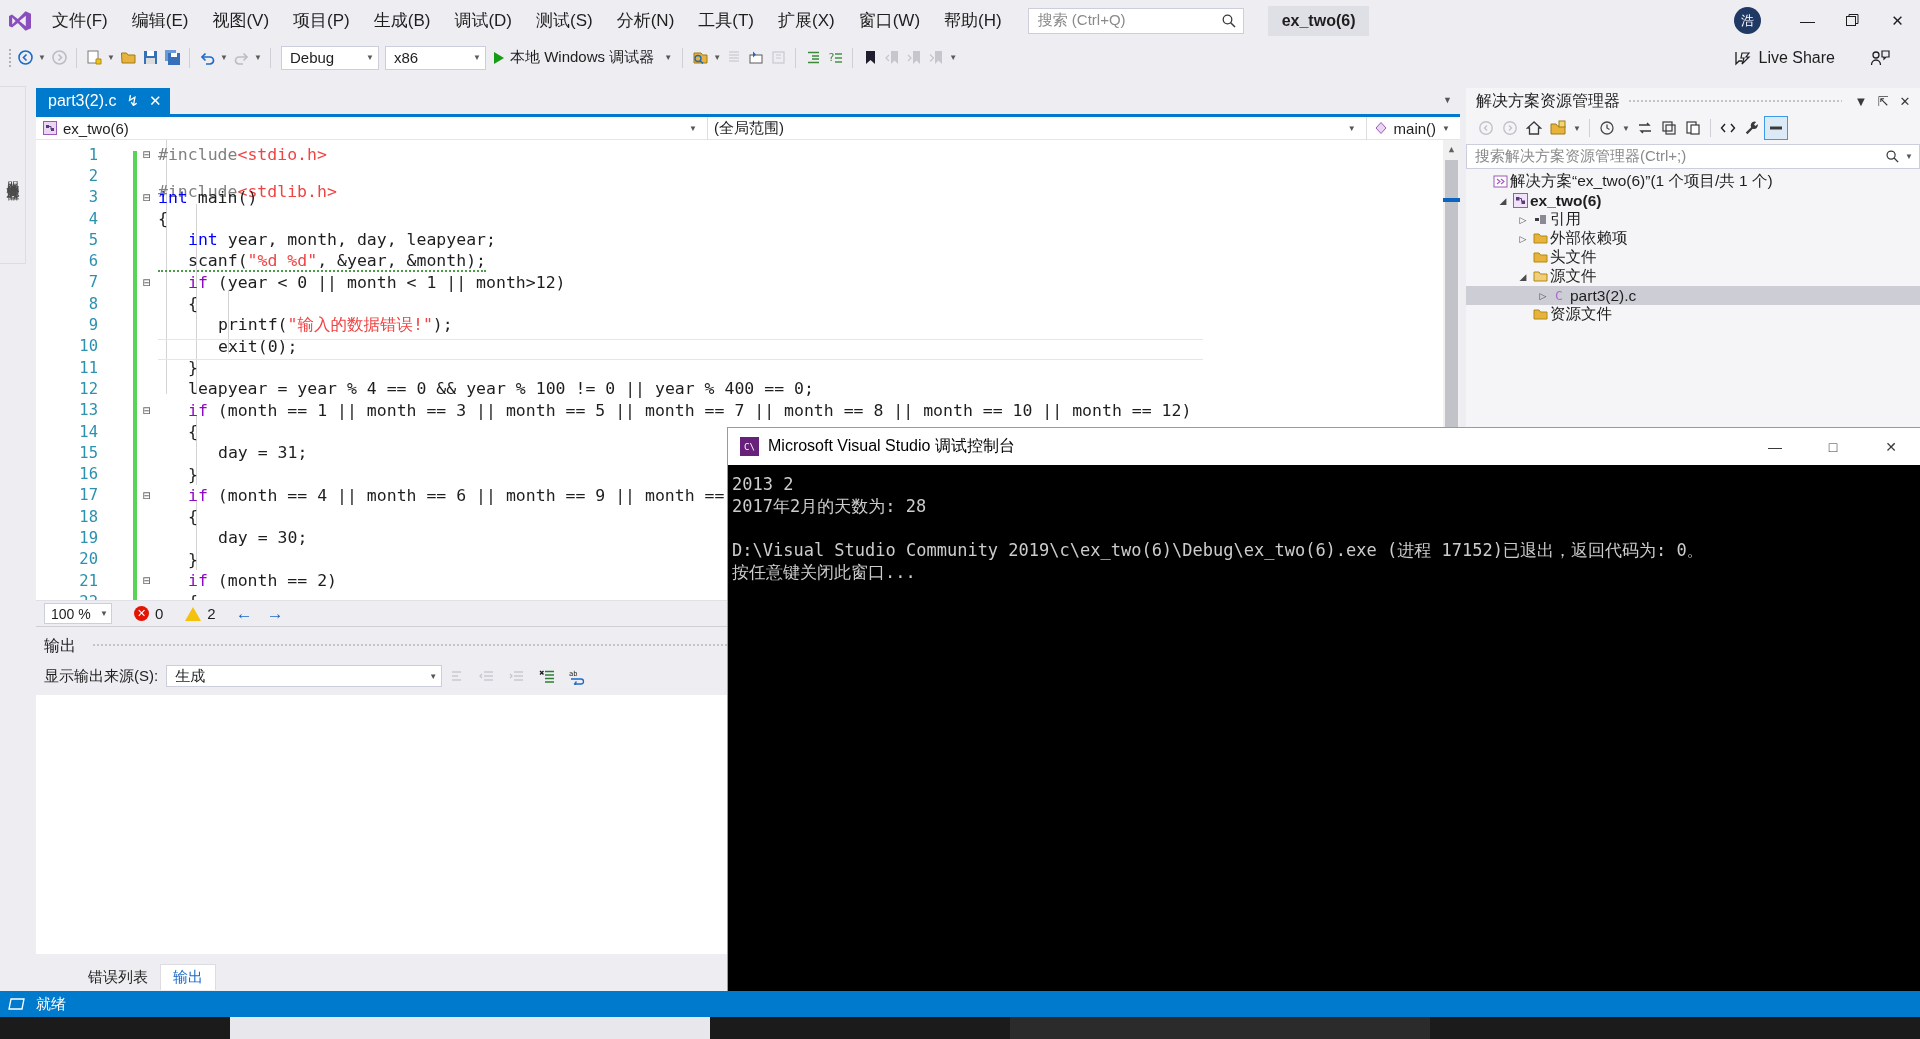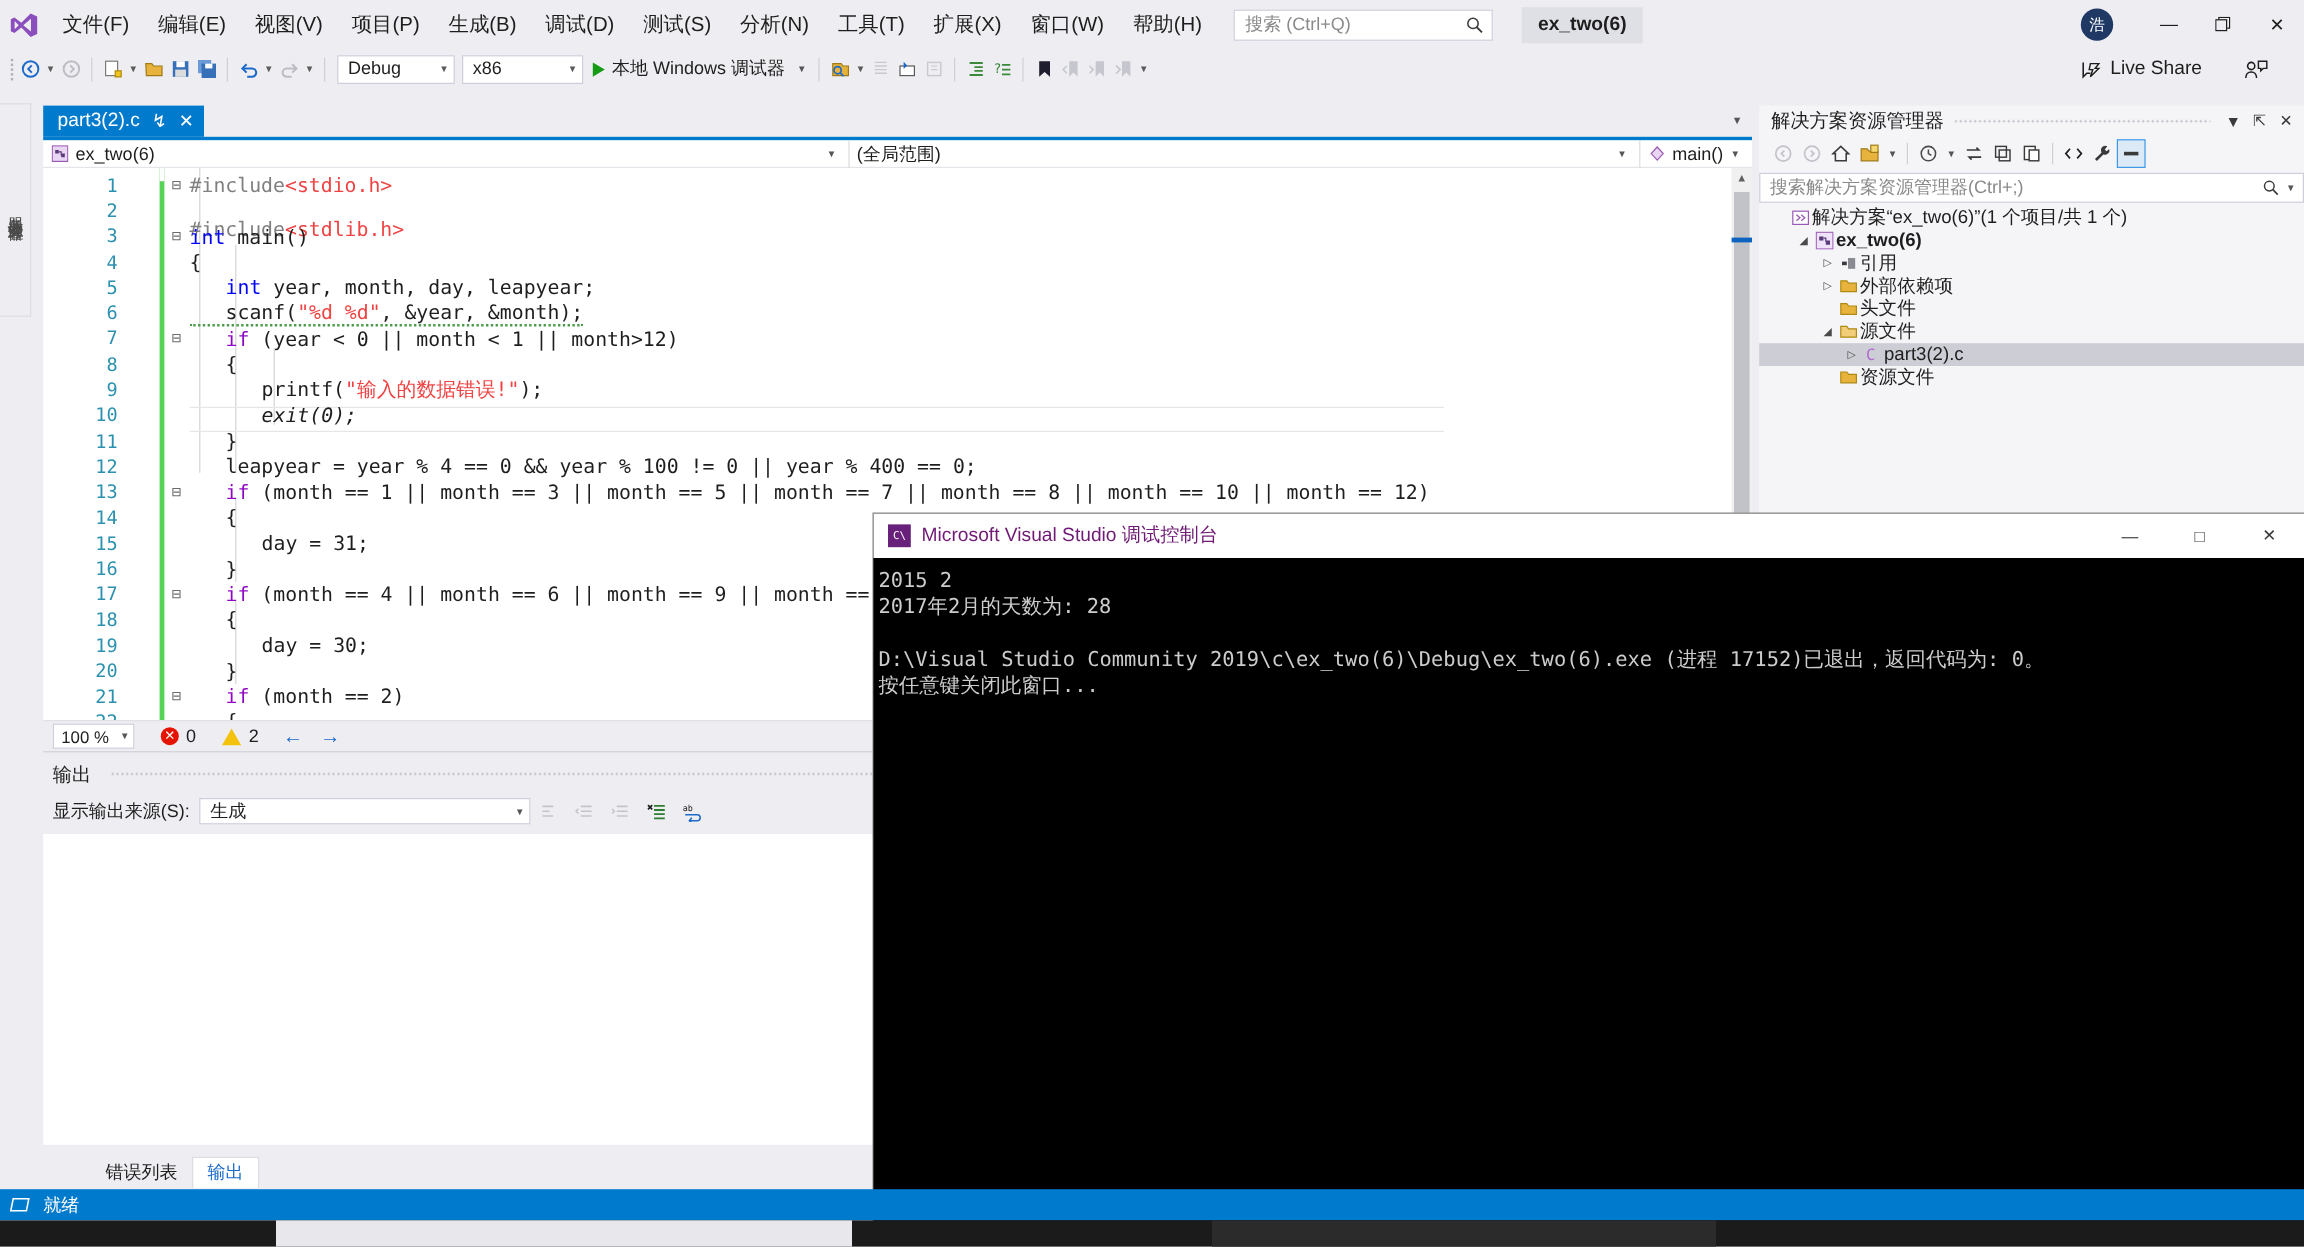--- a/index.html
+++ b/index.html
@@ -198,21 +198,21 @@
 
   
   .console {
     position:absolute; left:728px; top:428px; width:1192px; height:598px;
     background:#000; box-shadow:0 0 0 1px #9a9a9a;
   }
   .con-title {
     height:37px; background:#ffffff; display:flex; align-items:center; padding-left:12px;
   }
   .con-ic { width:19px;height:19px;background:#68217a;color:#fff;font-size:9px;display:flex;align-items:center;justify-content:center;margin-right:9px;font-family:"DejaVu Sans Mono",monospace;}
-  .con-t { font-size:16px; color:#701a75; }
+  .con-t { font-size:16px; color:#000000; }
   .con-ctrls { margin-left:auto; display:flex; height:37px; }
   .con-btn { width:58px; height:37px; display:flex; align-items:center; justify-content:center; color:#3a3a3a; font-size:14px;}
   .con-body {
     position:absolute; left:0; top:37px; right:0; bottom:0; background:#000; color:#ccc;
     font-family:"DejaVu Sans Mono","Liberation Mono",monospace; font-size:17px; line-height:22px;
     padding:8px 0 0 4px; white-space:pre;
   }
 
   
   .statusbar {
@@ -507,21 +507,21 @@
     <div id="code-lines" style="position:absolute; left:0; top:4px; width:1160px;">
         <div class="codeline"><span class="ln">1</span><span class="fold">⊟</span><span class="codetext" style="padding-left: 0px;"><span class="pp">#include</span><span class="str">&lt;stdio.h&gt;</span></span></div>
         <div class="codeline"><span class="ln">2</span><span class="codetext" style="padding-left: 0px; margin-top: 32px;"><span class="pp">#include</span><span class="str">&lt;stdlib.h&gt;</span></span></div>
         <div class="codeline"><span class="ln">3</span><span class="fold">⊟</span><span class="codetext" style="padding-left: 0px;"><span class="kw">int </span><span class="fn">main()</span></span></div>
         <div class="codeline"><span class="ln">4</span><span class="codetext" style="padding-left: 0px;"><span class="fn">{</span></span></div>
         <div class="codeline"><span class="ln">5</span><span class="codetext" style="padding-left: 30px;"><span class="kw">int </span><span class="fn">year, month, day, leapyear;</span></span></div>
         <div class="codeline"><span class="ln">6</span><span class="codetext squiggle-g" style="padding-left: 30px;"><span class="fn">scanf(</span><span class="str">"%d %d"</span><span class="fn">, &amp;year, &amp;month);</span></span></div>
         <div class="codeline"><span class="ln">7</span><span class="fold">⊟</span><span class="codetext" style="padding-left: 30px;"><span class="kw2">if</span><span class="fn"> (year &lt; </span><span class="num">0</span><span class="fn"> || month &lt; </span><span class="num">1</span><span class="fn"> || month&gt;</span><span class="num">12</span><span class="fn">)</span></span></div>
         <div class="codeline"><span class="ln">8</span><span class="codetext" style="padding-left: 30px;"><span class="fn">{</span></span></div>
         <div class="codeline"><span class="ln">9</span><span class="codetext" style="padding-left: 60px;"><span class="fn">printf(</span><span class="str">"输入的数据错误!"</span><span class="fn">);</span></span></div>
-        <div class="codeline"><span class="ln">10</span><span class="codetext" style="padding-left: 60px; font-style: italic;"><span class="fn">exit(</span><span class="num">0</span><span class="fn">);</span></span></div>
+        <div class="codeline"><span class="ln">10</span><span class="codetext" style="padding-left: 60px;"><span class="fn">exit(</span><span class="num">0</span><span class="fn">);</span></span></div>
         <div class="codeline"><span class="ln">11</span><span class="codetext" style="padding-left: 30px;"><span class="fn">}</span></span></div>
         <div class="codeline"><span class="ln">12</span><span class="codetext" style="padding-left: 30px;"><span class="fn">leapyear = year % </span><span class="num">4</span><span class="fn"> == </span><span class="num">0</span><span class="fn"> &amp;&amp; year % </span><span class="num">100</span><span class="fn"> != </span><span class="num">0</span><span class="fn"> || year % </span><span class="num">400</span><span class="fn"> == </span><span class="num">0</span><span class="fn">;</span></span></div>
         <div class="codeline"><span class="ln">13</span><span class="fold">⊟</span><span class="codetext" style="padding-left: 30px;"><span class="kw2">if</span><span class="fn"> (month == </span><span class="num">1</span><span class="fn"> || month == </span><span class="num">3</span><span class="fn"> || month == </span><span class="num">5</span><span class="fn"> || month == </span><span class="num">7</span><span class="fn"> || month == </span><span class="num">8</span><span class="fn"> || month == </span><span class="num">10</span><span class="fn"> || month == </span><span class="num">12</span><span class="fn">)</span></span></div>
         <div class="codeline"><span class="ln">14</span><span class="codetext" style="padding-left: 30px;"><span class="fn">{</span></span></div>
         <div class="codeline"><span class="ln">15</span><span class="codetext" style="padding-left: 60px;"><span class="fn">day = </span><span class="num">31</span><span class="fn">;</span></span></div>
         <div class="codeline"><span class="ln">16</span><span class="codetext" style="padding-left: 30px;"><span class="fn">}</span></span></div>
         <div class="codeline"><span class="ln">17</span><span class="fold">⊟</span><span class="codetext" style="padding-left: 30px;"><span class="kw2">if</span><span class="fn"> (month == </span><span class="num">4</span><span class="fn"> || month == </span><span class="num">6</span><span class="fn"> || month == </span><span class="num">9</span><span class="fn"> || month == </span><span class="num">11</span><span class="fn">)</span></span></div>
         <div class="codeline"><span class="ln">18</span><span class="codetext" style="padding-left: 30px;"><span class="fn">{</span></span></div>
         <div class="codeline"><span class="ln">19</span><span class="codetext" style="padding-left: 60px;"><span class="fn">day = </span><span class="num">30</span><span class="fn">;</span></span></div>
         <div class="codeline"><span class="ln">20</span><span class="codetext" style="padding-left: 30px;"><span class="fn">}</span></span></div>
@@ -787,21 +787,21 @@
   <div class="console">
     <div class="con-title">
       <span class="con-ic">C\</span>
       <span class="con-t">Microsoft Visual Studio 调试控制台</span>
       <span class="con-ctrls">
         <span class="con-btn">—</span>
         <span class="con-btn">□</span>
         <span class="con-btn">✕</span>
       </span>
     </div>
-    <div class="con-body" id="console-body"><div style="min-height: 22px;">2015 2</div><div style="min-height: 22px;">2017年2月的天数为: 28</div><div style="min-height: 22px;"></div><div style="min-height: 22px;">D:\Visual Studio Community 2019\c\ex_two(6)\Debug\ex_two(6).exe (进程 17152)已退出，返回代码为: 0。</div><div style="min-height: 22px;">按任意键关闭此窗口...</div></div>
+    <div class="con-body" id="console-body"><div style="min-height: 22px;">2013 2</div><div style="min-height: 22px;">2017年2月的天数为: 28</div><div style="min-height: 22px;"></div><div style="min-height: 22px;">D:\Visual Studio Community 2019\c\ex_two(6)\Debug\ex_two(6).exe (进程 17152)已退出，返回代码为: 0。</div><div style="min-height: 22px;">按任意键关闭此窗口...</div></div>
   </div>
 
   <div class="statusbar">
     <svg class="sb-ico" viewBox="0 0 18 14">
       <path d="M3 2h13l-2 10H1z" fill="none" stroke="#fff" stroke-width="1.3"></path>
     </svg>
     <span>就绪</span>
   </div>
 
   <div class="taskbar">

